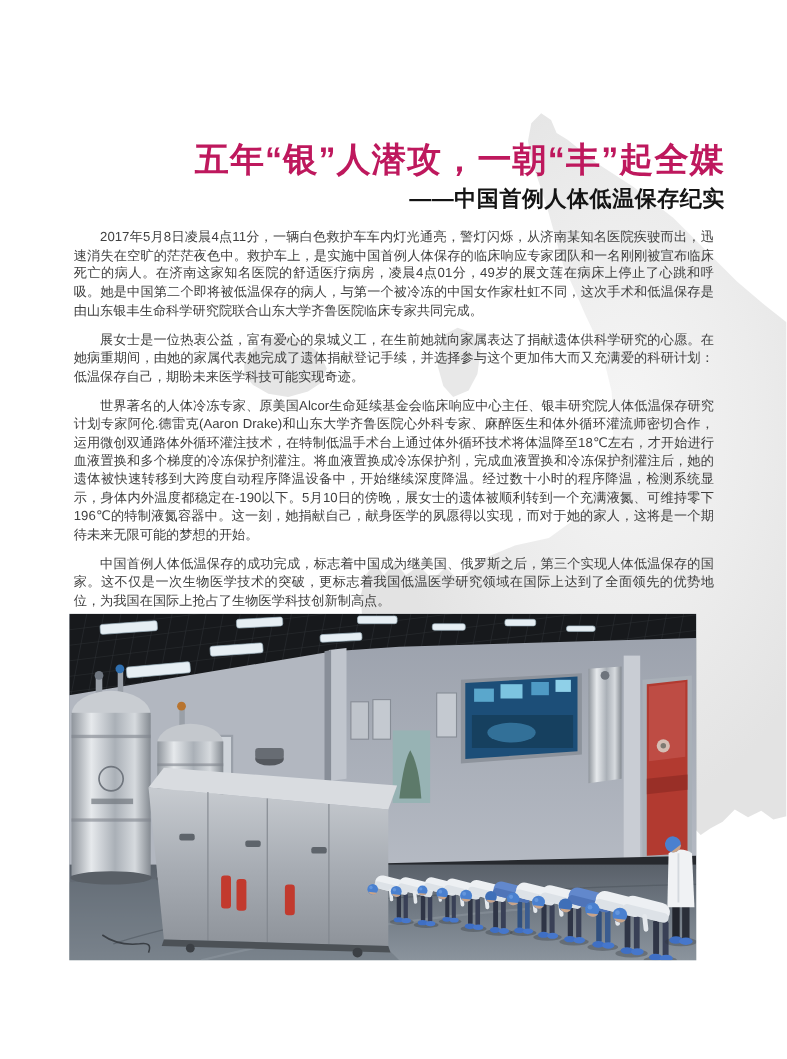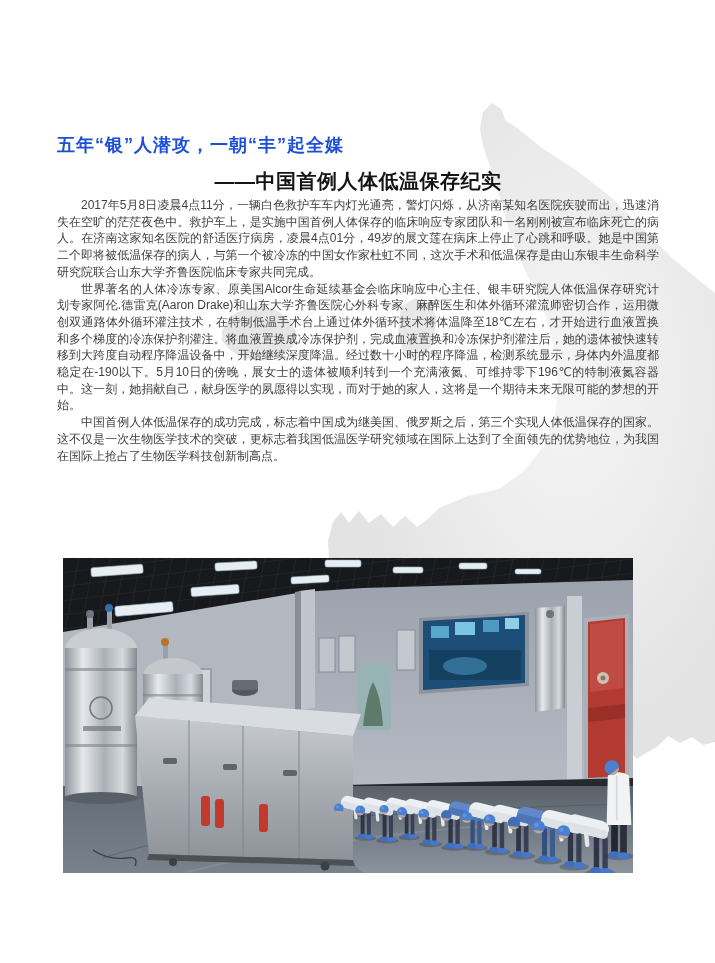--- a/index.html
+++ b/index.html
@@ -5,34 +5,34 @@
   html,body{margin:0;padding:0;}
   body{
     width:715px;height:963px;position:relative;overflow:hidden;
     background:#ffffff;
     font-family:"Liberation Sans","DejaVu Sans",sans-serif;
   }
   .map-layer{position:absolute;inset:0;z-index:0;}
   .content{position:absolute;inset:0;z-index:1;}
   .title{
     position:absolute;top:128px;left:57px;width:602px;
-    text-align:left;font-size:18px;font-weight:700;color:#1d4ed8;
+    text-align:right;font-size:31px;font-weight:700;color:#be185d;
     letter-spacing:1px;line-height:34px;white-space:nowrap;
   }
   .subtitle{
     position:absolute;top:167px;left:57px;width:602px;
-    text-align:center;font-size:20px;font-weight:700;color:#141414;
+    text-align:right;font-size:20px;font-weight:700;color:#141414;
     letter-spacing:0.5px;line-height:28px;white-space:nowrap;
   }
   .body-text{
     position:absolute;top:197px;left:57px;width:602px;
     font-size:12px;line-height:16.7px;color:#3f3f3f;
     text-align:justify;
   }
-  .body-text p{margin:0;text-indent:2em;}
+  .body-text p{margin:10px;text-indent:2em;}
   .photo-frame{
     position:absolute;left:63px;top:558px;width:570px;height:315px;
     z-index:2;overflow:hidden;background:#8d949d;
   }
   .photo-frame svg{display:block;}
 </style>
 </head>
 <body>
 
 <svg class="map-layer" width="715" height="963" viewBox="0 0 715 963">
@@ -47,20 +47,21 @@
   <path fill="#e6e6e6" d="M222,331 L231,316 L246,308 L263,306 L279,312 L291,322 L297,335 L292,348 L280,356 L262,361 L244,358 L230,350 L222,341 Z"></path>
   <path fill="#e8e8e8" d="M401,306 L416,298 L430,303 L437,318 L434,340 L426,355 L412,361 L403,351 L398,333 Z"></path>
 </svg>
 
 <div class="content">
   <div class="title">五年“银”人潜攻，一朝“丰”起全媒</div>
   <div class="subtitle">——中国首例人体低温保存纪实</div>
 
   <div class="body-text">
     <p>2017年5月8日凌晨4点11分，一辆白色救护车车内灯光通亮，警灯闪烁，从济南某知名医院疾驶而出，迅速消失在空旷的茫茫夜色中。救护车上，是实施中国首例人体保存的临床响应专家团队和一名刚刚被宣布临床死亡的病人。在济南这家知名医院的舒适医疗病房，凌晨4点01分，49岁的展文莲在病床上停止了心跳和呼吸。她是中国第二个即将被低温保存的病人，与第一个被冷冻的中国女作家杜虹不同，这次手术和低温保存是由山东银丰生命科学研究院联合山东大学齐鲁医院临床专家共同完成。</p>
+    <p>展女士是一位热衷公益，富有爱心的泉城义工，在生前她就向家属表达了捐献遗体供科学研究的心愿。在她病重期间，由她的家属代表她完成了遗体捐献登记手续，并选择参与这个更加伟大而又充满爱的科研计划：低温保存自己，期盼未来医学科技可能实现奇迹。</p>
     <p>世界著名的人体冷冻专家、原美国Alcor生命延续基金会临床响应中心主任、银丰研究院人体低温保存研究计划专家阿伦.德雷克(Aaron Drake)和山东大学齐鲁医院心外科专家、麻醉医生和体外循环灌流师密切合作，运用微创双通路体外循环灌注技术，在特制低温手术台上通过体外循环技术将体温降至18℃左右，才开始进行血液置换和多个梯度的冷冻保护剂灌注。将血液置换成冷冻保护剂，完成血液置换和冷冻保护剂灌注后，她的遗体被快速转移到大跨度自动程序降温设备中，开始继续深度降温。经过数十小时的程序降温，检测系统显示，身体内外温度都稳定在-190以下。5月10日的傍晚，展女士的遗体被顺利转到一个充满液氮、可维持零下196℃的特制液氮容器中。这一刻，她捐献自己，献身医学的夙愿得以实现，而对于她的家人，这将是一个期待未来无限可能的梦想的开始。</p>
     <p>中国首例人体低温保存的成功完成，标志着中国成为继美国、俄罗斯之后，第三个实现人体低温保存的国家。这不仅是一次生物医学技术的突破，更标志着我国低温医学研究领域在国际上达到了全面领先的优势地位，为我国在国际上抢占了生物医学科技创新制高点。</p>
   </div>
 
   <div class="photo-frame">
     <svg width="570" height="315" viewBox="0 0 570 315">
       <defs>
         <linearGradient id="wallG" x1="0" y1="0" x2="0" y2="1">
           <stop offset="0" stop-color="#9aa0ab"></stop>
           <stop offset="1" stop-color="#b6bbc4"></stop>

